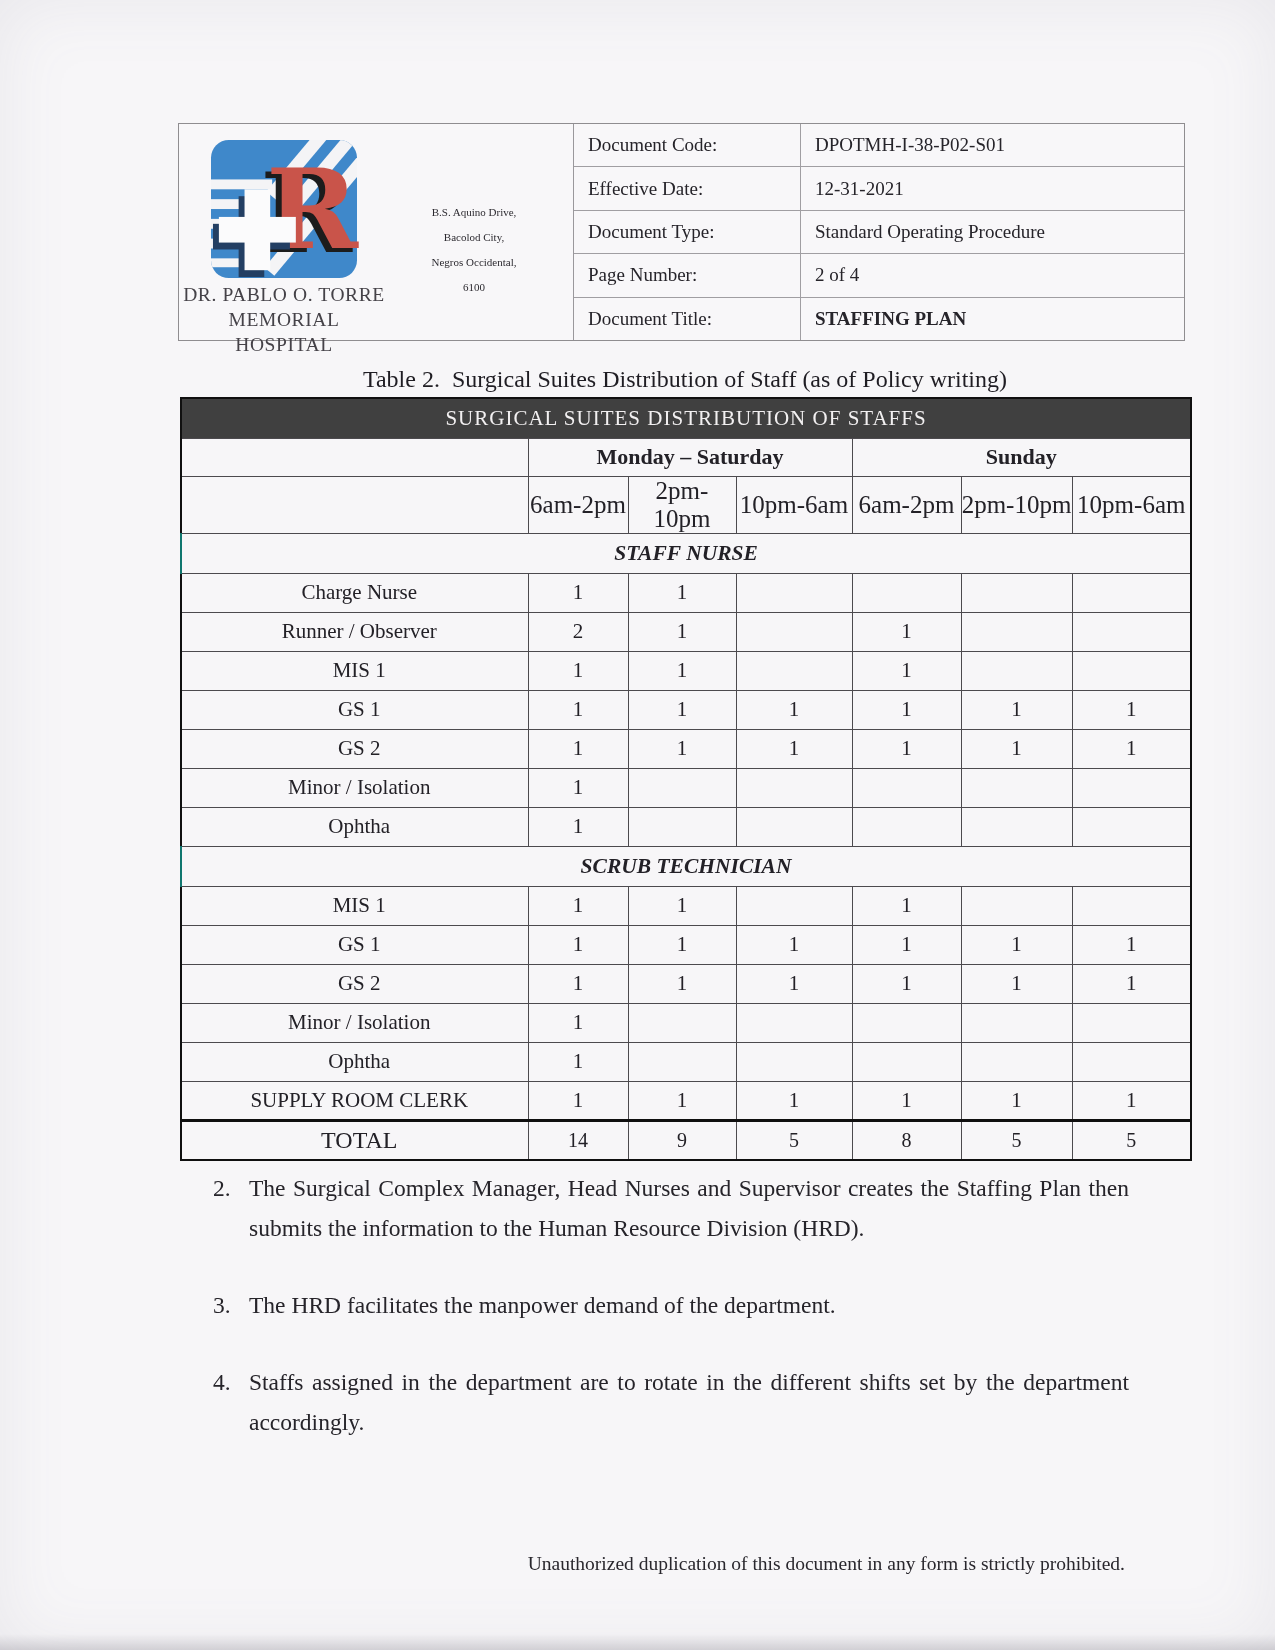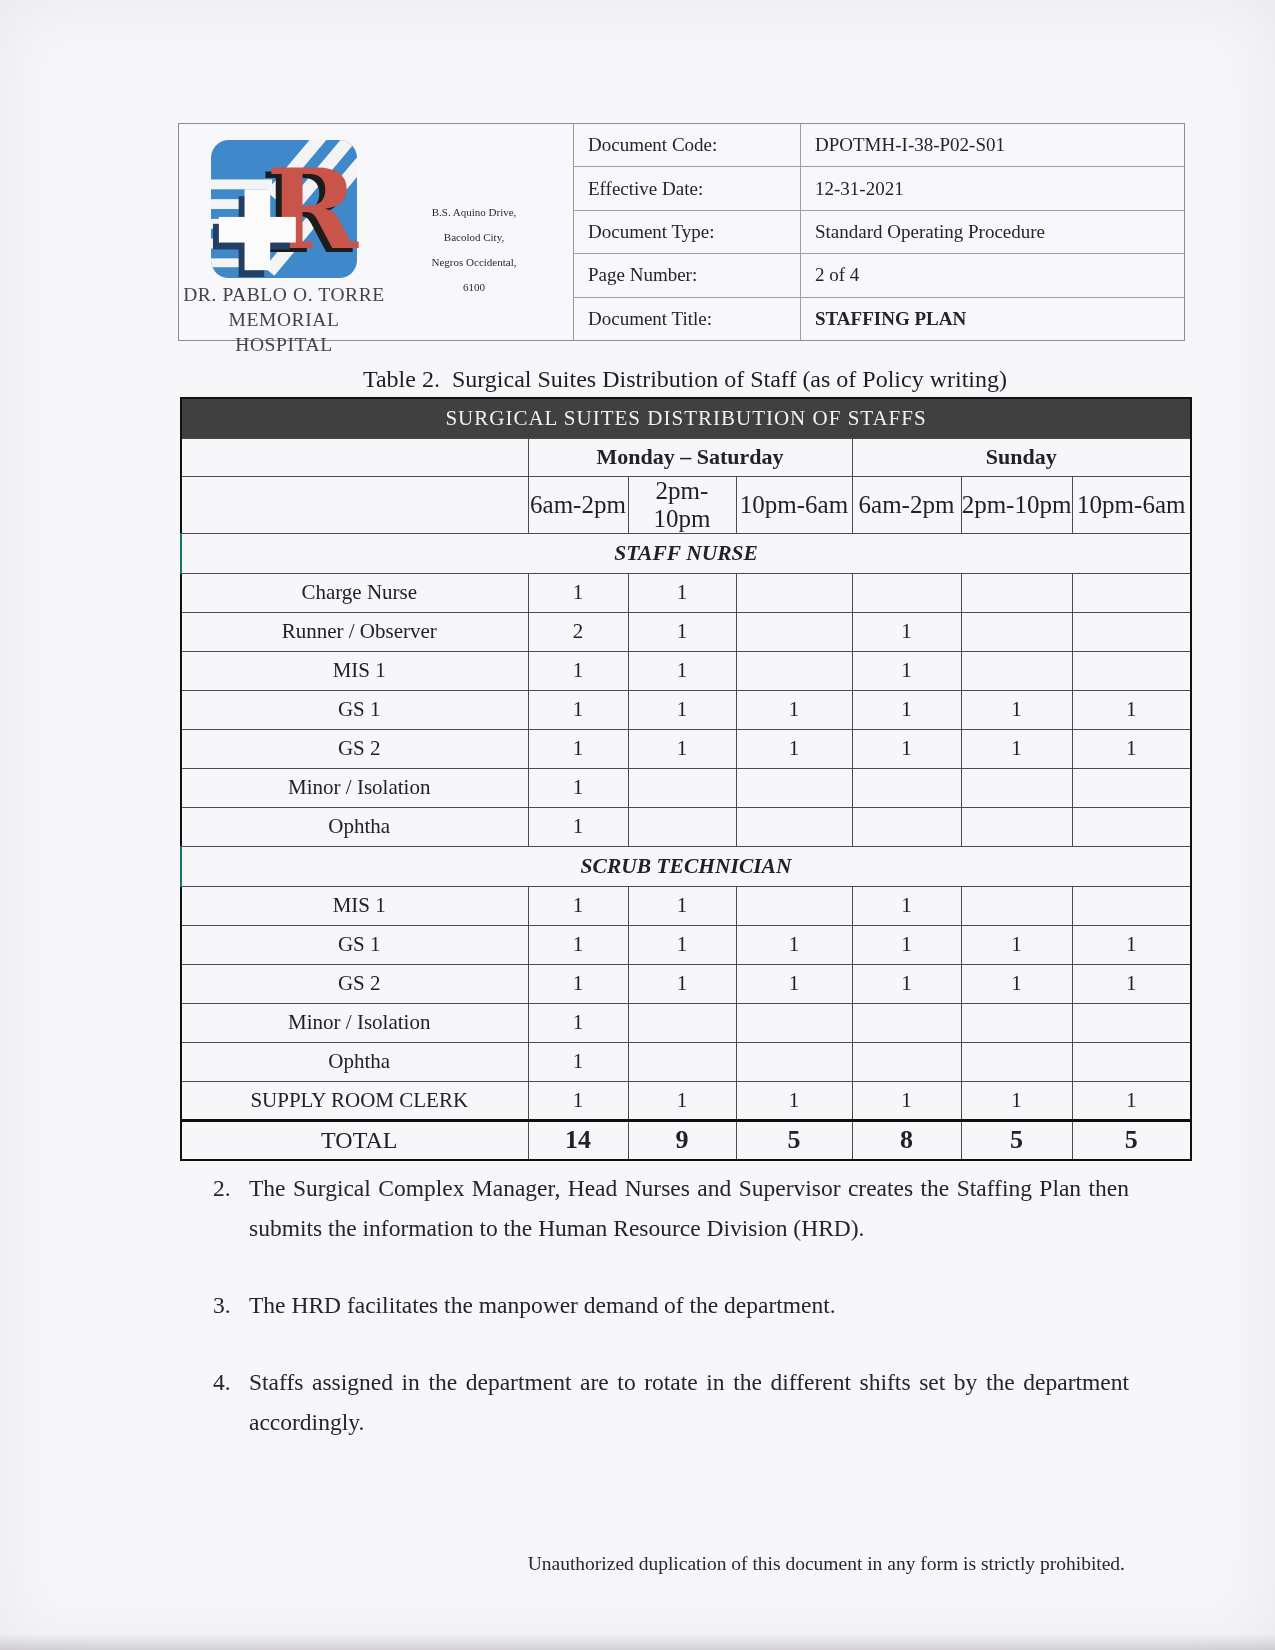--- a/index.html
+++ b/index.html
@@ -53,21 +53,21 @@
                  height:40px; border:2px solid #101010; }
   tr.day-row td { height:38px; font-weight:bold; font-size:22px; }
   tr.shift-row td { height:37px; font-weight:normal; font-size:25px; }
   td.row-label { text-align:left; padding-left:9px; }
   td.tl { border-left:3px solid #0f0f0f; }
   tr.band-row td { height:40px; font-weight:bold; font-style:italic; font-size:21.5px;
                    border-left:2px solid #0f766e; border-right:2px solid #101010; }
   tr.data-row td { height:39px; }
   tr.total-row td { border-top:3px solid #0f0f0f; height:40px;text-align:center; }
   tr.total-row td.row-label { font-size:24px; }
-  tr.total-row td.val { font-weight:bold; font-size:26px; }
+  tr.total-row td.val { font-weight:normal; font-size:20px; }
 
   
   .paras { position:absolute; left:213px; top:1168px; width:916px; }
   .para { display:flex; margin-bottom:37px; }
   .para .num { width:36px; font-size:23.5px; line-height:40px; }
   .para .txt { flex:1; font-size:23.5px; line-height:40px; text-align:justify; }
 
   
   .footer-note { position:absolute; right:150px; top:1553px; font-size:19.5px; color:#29272d; }
 </style>

